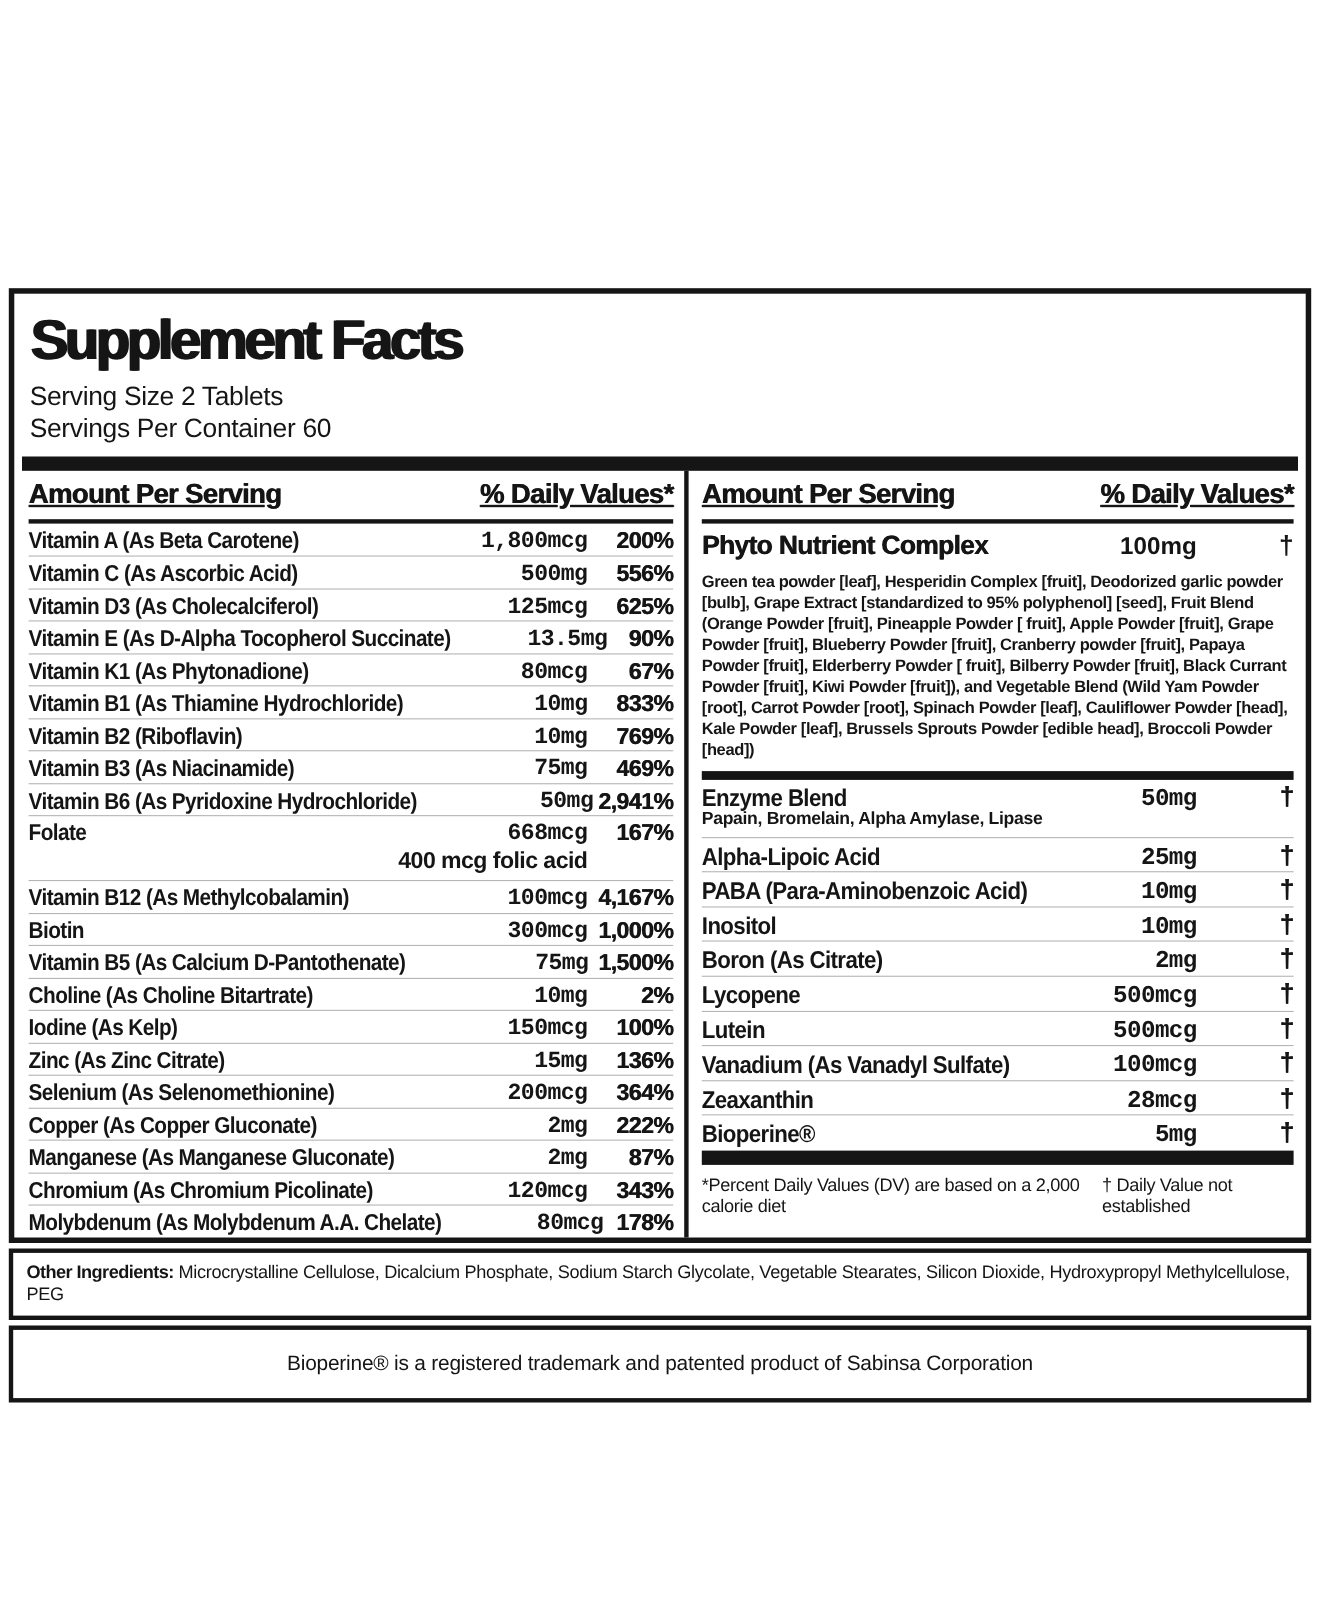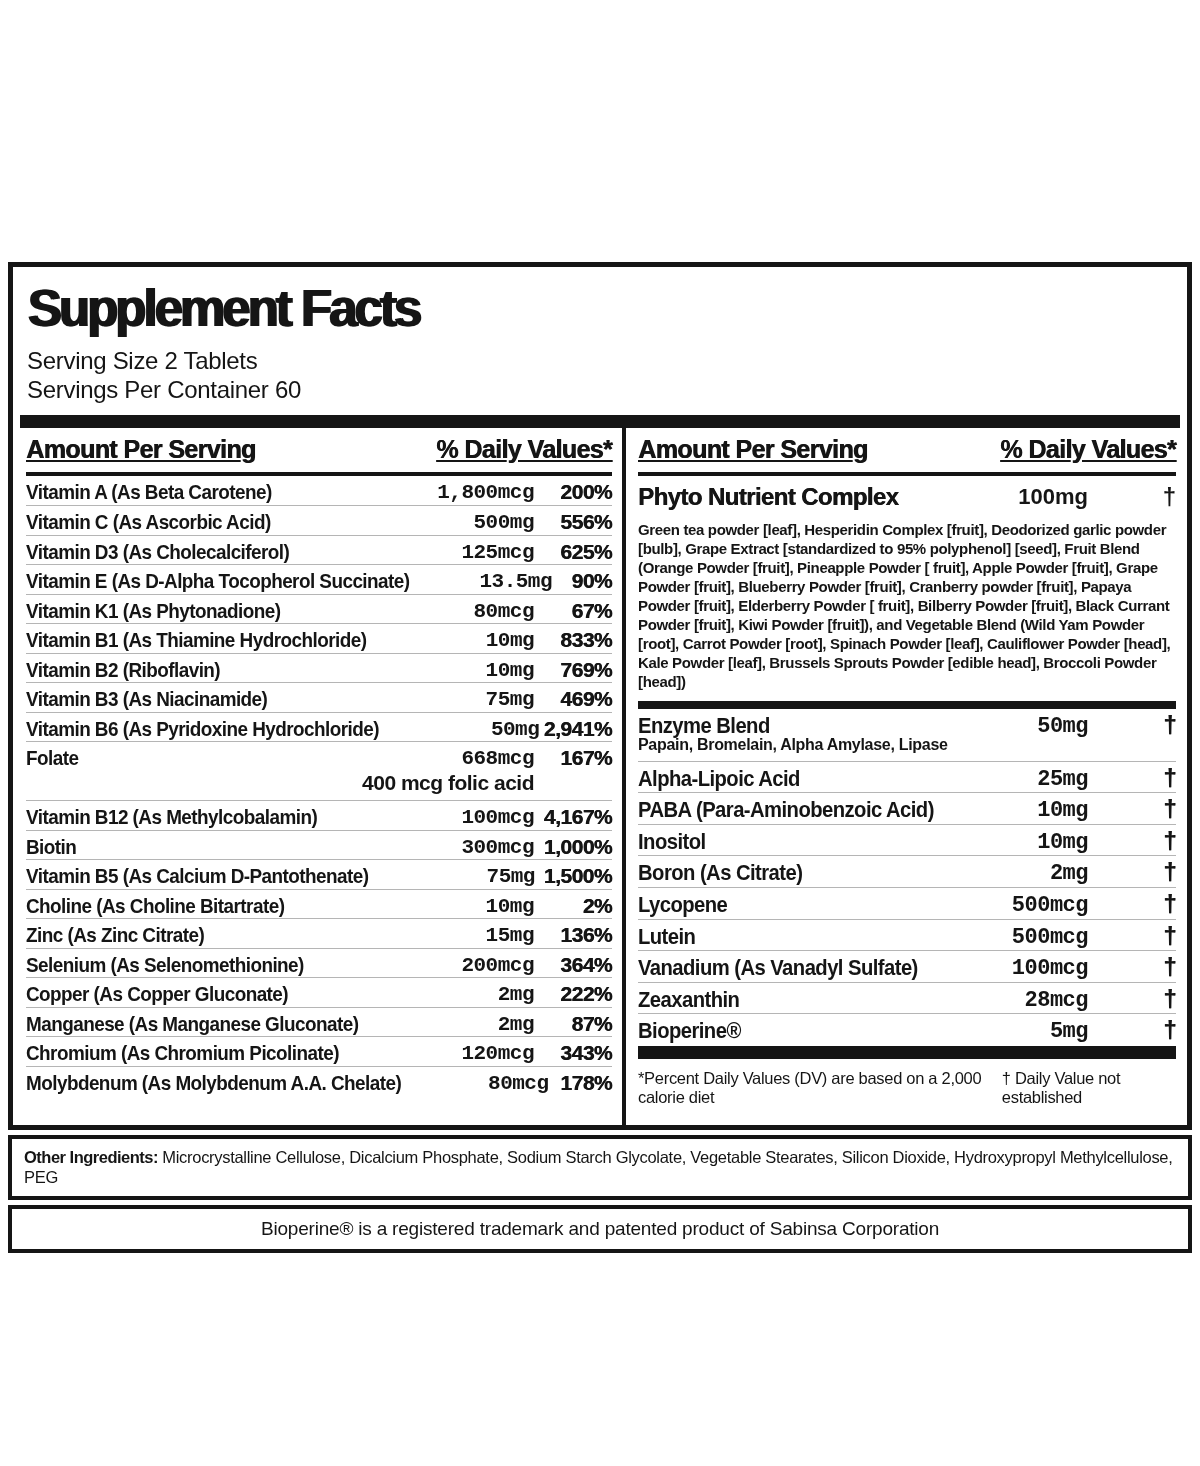--- a/index.html
+++ b/index.html
@@ -76,21 +76,21 @@
   .hbar8  { height:8px;  background:#151515; flex:none; }
   .hbar12 { height:13px; background:#151515; flex:none; margin-top:1px; }
   .footnote-row {
     display:flex; justify-content:space-between; align-items:flex-start;
     padding:10px 0 0 0; font-size:16.5px; letter-spacing:-0.3px; flex:none;
   }
 
   
   .panel.other { border-width:4px; padding:8px 12px; font-size:16.5px; letter-spacing:-0.3px; line-height:1.25; }
   .panel.other b { letter-spacing:-0.5px; }
-  .panel.trademark { border-width:4px; padding:9px 12px; text-align:center; font-size:19px; letter-spacing:-0.2px; }
+  .panel.trademark { border-width:4px; padding:20px 12px; text-align:center; font-size:19px; letter-spacing:-0.2px; }
 </style>
 </head>
 <body>
 
 <div class="label-wrap">
 
   <div class="panel main">
     <div class="hdrblock">
       <div class="title">Supplement Facts</div>
       <div class="serv">
@@ -203,20 +203,27 @@
             </div>
             <div class="nrow left">
               <div class="l1">
                 <span class="nm">Choline (As Choline Bitartrate)</span>
                 <span class="amt">10mg</span>
                 <span class="pct">2%</span>
               </div>
             </div>
             <div class="nrow left">
               <div class="l1">
+                <span class="nm">Iodine (As Kelp)</span>
+                <span class="amt">150mcg</span>
+                <span class="pct">100%</span>
+              </div>
+            </div>
+            <div class="nrow left">
+              <div class="l1">
                 <span class="nm">Zinc (As Zinc Citrate)</span>
                 <span class="amt">15mg</span>
                 <span class="pct">136%</span>
               </div>
             </div>
             <div class="nrow left">
               <div class="l1">
                 <span class="nm">Selenium (As Selenomethionine)</span>
                 <span class="amt">200mcg</span>
                 <span class="pct">364%</span>

